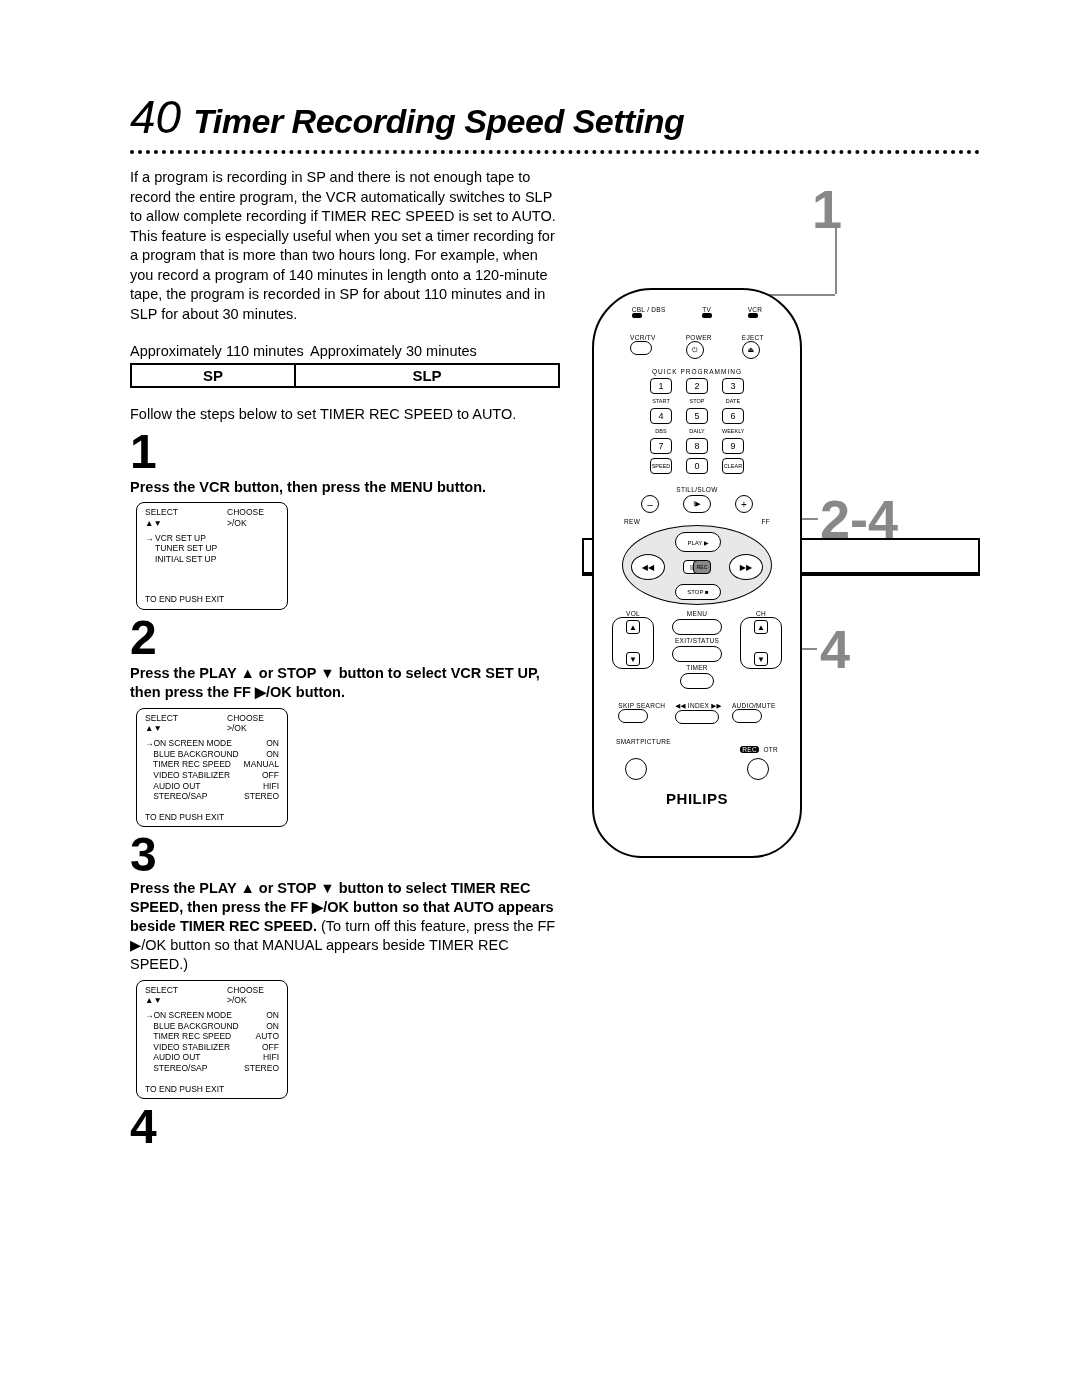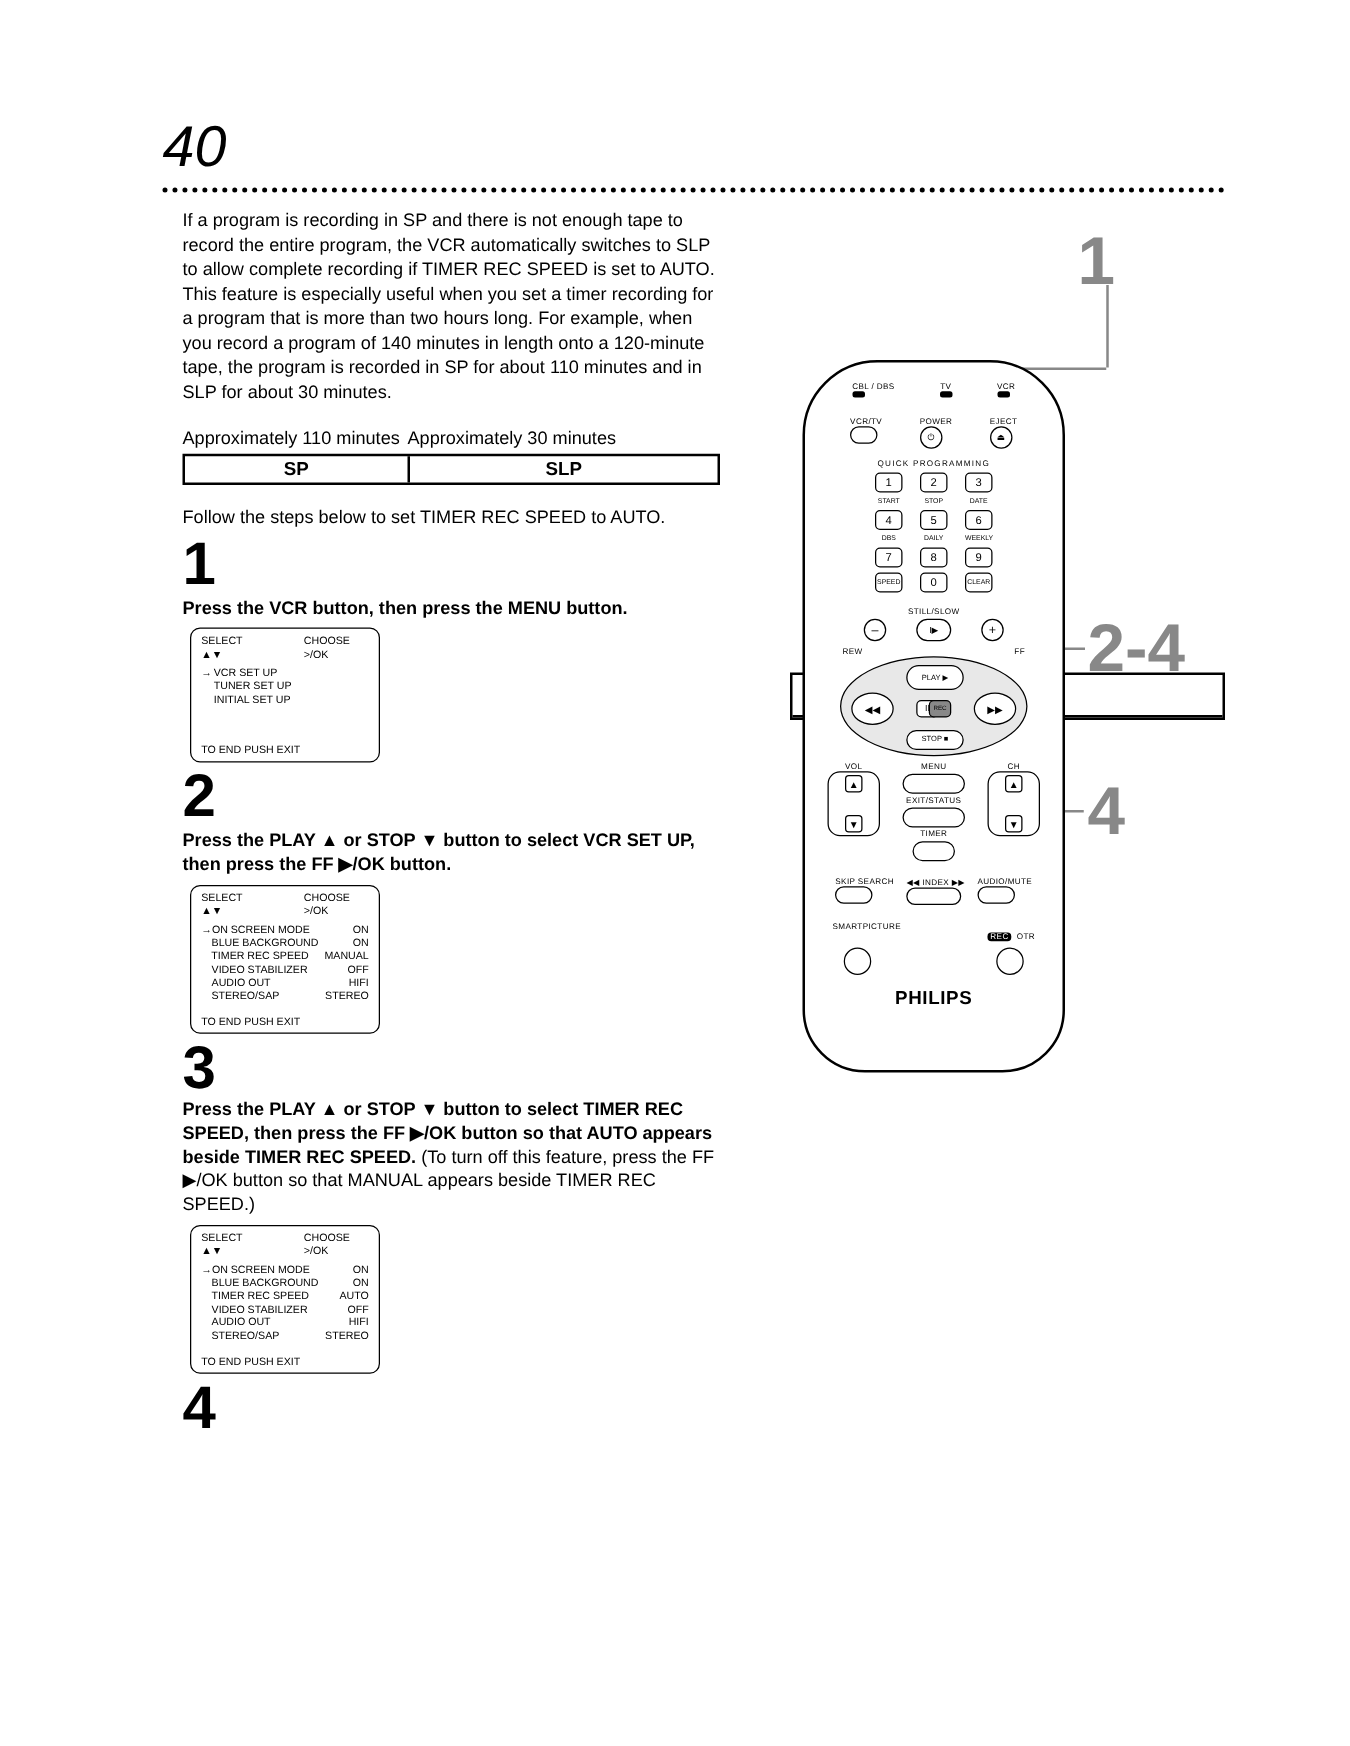--- a/index.html
+++ b/index.html
@@ -12,34 +12,34 @@
     color: #000;
   }
   .title-row { display: flex; align-items: baseline; gap: 12px; }
   .page-num { font-style: italic; font-weight: normal; font-size: 46px; }
   .page-title { font-style: italic; font-weight: bold; font-size: 34px; letter-spacing: -0.5px; }
   .dots {
     border-bottom: 4px dotted #000;
     margin: 6px 0 14px 0;
     height: 0;
   }
-  .two-col { display: flex; gap: 56px; margin-left: 16px; }
+  .two-col { display: flex; gap: 22px; }
   .left-col { width: 430px; }
   .right-col { flex: 1; position: relative; }
   .intro { font-size: 14.5px; line-height: 1.35; margin-bottom: 18px; }
   .speed-table-labels { display: flex; font-size: 14.5px; margin-bottom: 4px; }
   .speed-table-labels > div:first-child { width: 180px; }
   .speed-table {
     border: 2px solid #000; display: flex; margin-bottom: 18px;
   }
   .speed-cell {
     text-align: center; font-weight: bold; font-size: 15px;
     padding: 2px 0;
   }
-  .speed-cell.sp { width: 180px; border-right: 2px solid #000; }
+  .speed-cell.sp { width: 164px; border-right: 2px solid #000; }
   .speed-cell.slp { flex: 1; }
   .follow { font-size: 14.5px; margin-bottom: 6px; }
   .step-num { font-size: 48px; font-weight: bold; line-height: 1; margin-top: 4px; }
   .step-head { font-size: 14.5px; font-weight: bold; margin: 2px 0 6px; line-height: 1.3; }
   .step-body { font-size: 14.5px; line-height: 1.3; margin-bottom: 6px; }
   .step-body-inline { font-weight: normal; }
   .osd {
     border: 1px solid #000; border-radius: 8px;
     width: 152px; padding: 4px 8px 4px 8px;
     font-size: 8.5px; line-height: 1.25;
@@ -132,20 +132,21 @@
   .pill-block .tb { width:14px; height:14px; border:1px solid #000; border-radius:3px; font-size:8px; display:flex;align-items:center;justify-content:center;}
   .menu-exit { display:flex; flex-direction:column; align-items:center; gap:2px;}
   .menu-exit .mbtn { width:50px; height:16px; border:1px solid #000; border-radius:8px; background:#fff; font-size:6.5px; display:flex;align-items:center;justify-content:center;}
   .philips { font-weight:bold; font-size:15px; text-align:center; letter-spacing:0.5px; }
 </style>
 </head>
 <body>
 
 <div class="title-row">
   <div class="page-num">40</div>
+  <div class="page-title">Timer Recording Speed Setting</div>
 </div>
 <div class="dots"></div>
 
 <div class="two-col">
   <div class="left-col">
     <div class="intro">If a program is recording in SP and there is not enough tape to record the entire program, the VCR automatically switches to SLP to allow complete recording if TIMER REC SPEED is set to AUTO.  This feature is especially useful when you set a timer recording for a program that is more than two hours long. For example, when you record a program of 140 minutes in length onto a 120-minute tape, the program is recorded in SP for about 110 minutes and in SLP for about 30 minutes.</div>
 
     <div class="speed-table-labels">
       <div>Approximately 110 minutes</div>
       <div>Approximately 30 minutes</div>

